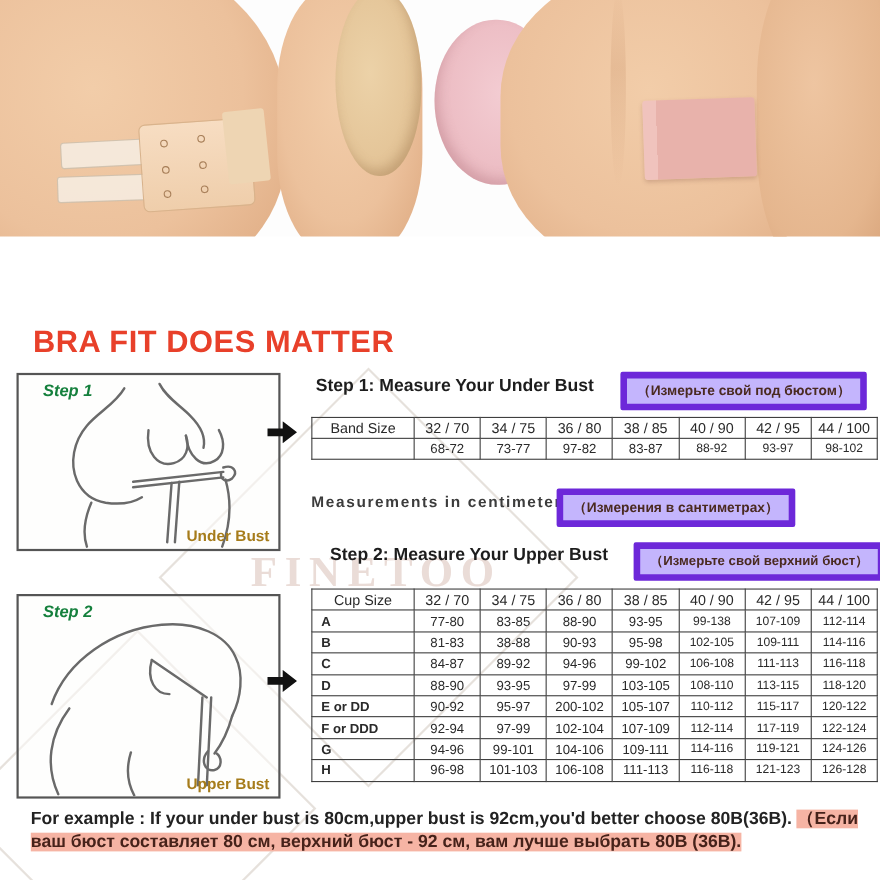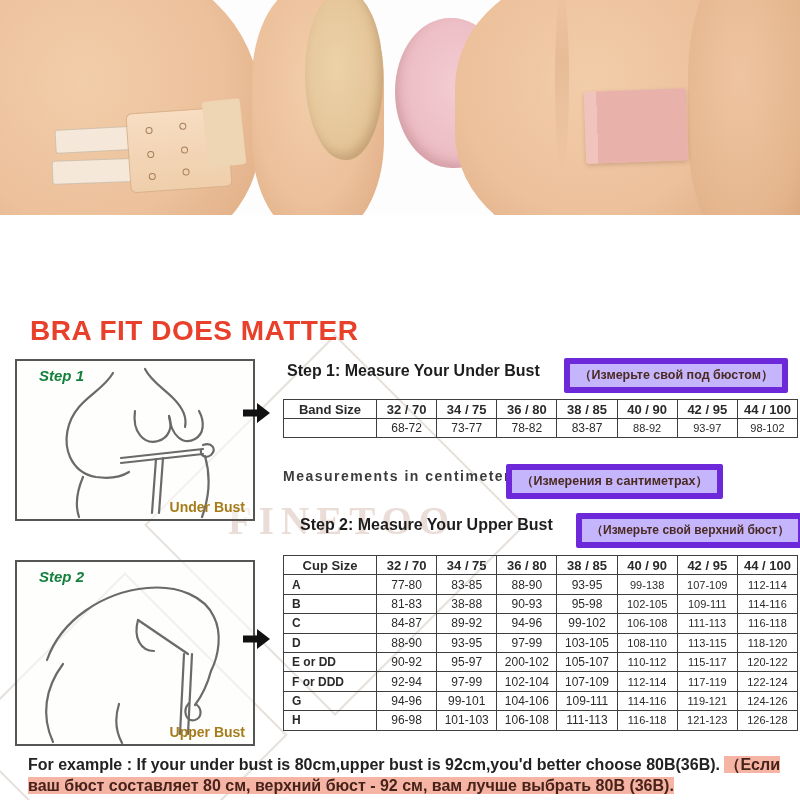--- a/index.html
+++ b/index.html
@@ -35,21 +35,21 @@
   .banner .title { padding-top:8px; font-size:27px; letter-spacing:1px; }
   .banner .subtitle { padding-top:6px; font-size:16px; font-weight:bold; letter-spacing:1px; }
 
   
   .wm-diamond { position:absolute; border:2px solid rgba(205,195,185,.5); transform:rotate(45deg); z-index:1; }
   .wm1 { left:200px; top:390px; width:270px; height:270px; }
   .wm2 { left:10px; top:620px; width:230px; height:230px; }
   .wm-text { position:absolute; left:228px; top:498px; z-index:1; font-size:39px; font-weight:bold; letter-spacing:7px;
              color:rgba(214,186,176,.5); font-family:"Liberation Serif", serif; }
 
-  .content { position:absolute; left:0; top:289px; width:800px; height:418px; z-index:2;margin-top:20px; }
+  .content { position:absolute; left:0; top:289px; width:800px; height:418px; z-index:2; }
 
   .main-heading { position:absolute; left:30px; top:6px; font-size:28px; font-weight:bold; color:#e8402a; letter-spacing:.5px; }
 
   .step-box { position:absolute; border:2px solid #555; background:rgba(253,253,252,.55); }
   .box1 { left:15px; top:50px; width:240px; height:162px; }
   .box2 { left:15px; top:251px; width:240px; height:186px; }
   .step-label { position:absolute; left:22px; top:6px; font-size:15px; font-weight:bold; font-style:italic; color:#15803d; }
   .box-caption { position:absolute; right:8px; bottom:4px; font-size:14px; font-weight:bold; color:#a67c1b; }
   .figure-svg { position:absolute; left:0; top:0; width:100%; height:100%; }
 
@@ -66,21 +66,21 @@
   .ru1 { left:564px; top:49px; font-size:12.5px; }
   .ru2 { left:506px; top:155px; font-size:12.5px; }
   .ru3 { left:576px; top:204px; font-size:12px; }
 
   .meas-label { position:absolute; left:283px; top:159px; font-size:14px; font-weight:bold; color:#3c3c3c; letter-spacing:1.5px; }
 
   table { position:absolute; border-collapse:collapse; table-layout:fixed; width:515px; background:transparent; }
   .band-table { left:283px; top:90px; }
   .cup-table  { left:283px; top:246px; }
   th, td { border:1px solid #3f3f3f; text-align:center; color:#2a2a2a; overflow:hidden; white-space:nowrap; }
-  th { font-size:13px; font-weight:bold; height:19px; }
+  th { font-size:13px; font-weight:normal; height:19px; }
   td { font-size:12px; height:19px; }
   .cup-table th, .cup-table td { height:19.4px; }
   th:first-child, td:first-child { width:93px; }
   .row-label { text-align:left; padding-left:8px; font-weight:bold; font-size:12px; }
   td:nth-child(n+6) { font-size:11px; }
 
   .example { position:absolute; left:28px; top:445px; width:752px; font-size:16px; line-height:1.32; font-weight:bold; color:#222; }
   .example .ru-inline { background:#f6b4a4; color:#46221a; }
 </style>
 </head>
@@ -153,21 +153,21 @@
             <th>36 / 80</th>
             <th>38 / 85</th>
             <th>40 / 90</th>
             <th>42 / 95</th>
             <th>44 / 100</th>
           </tr>
           <tr>
             <td></td>
             <td>68-72</td>
             <td>73-77</td>
-            <td>78-82</td>
+            <td>97-82</td>
             <td>83-87</td>
             <td>88-92</td>
             <td>93-97</td>
             <td>98-102</td>
           </tr>
         </tbody>
       </table>
 
     <div class="meas-label">Measurements in centimeters</div>
     <div class="ru-box ru2">（Измерения в сантиметрах）</div>

